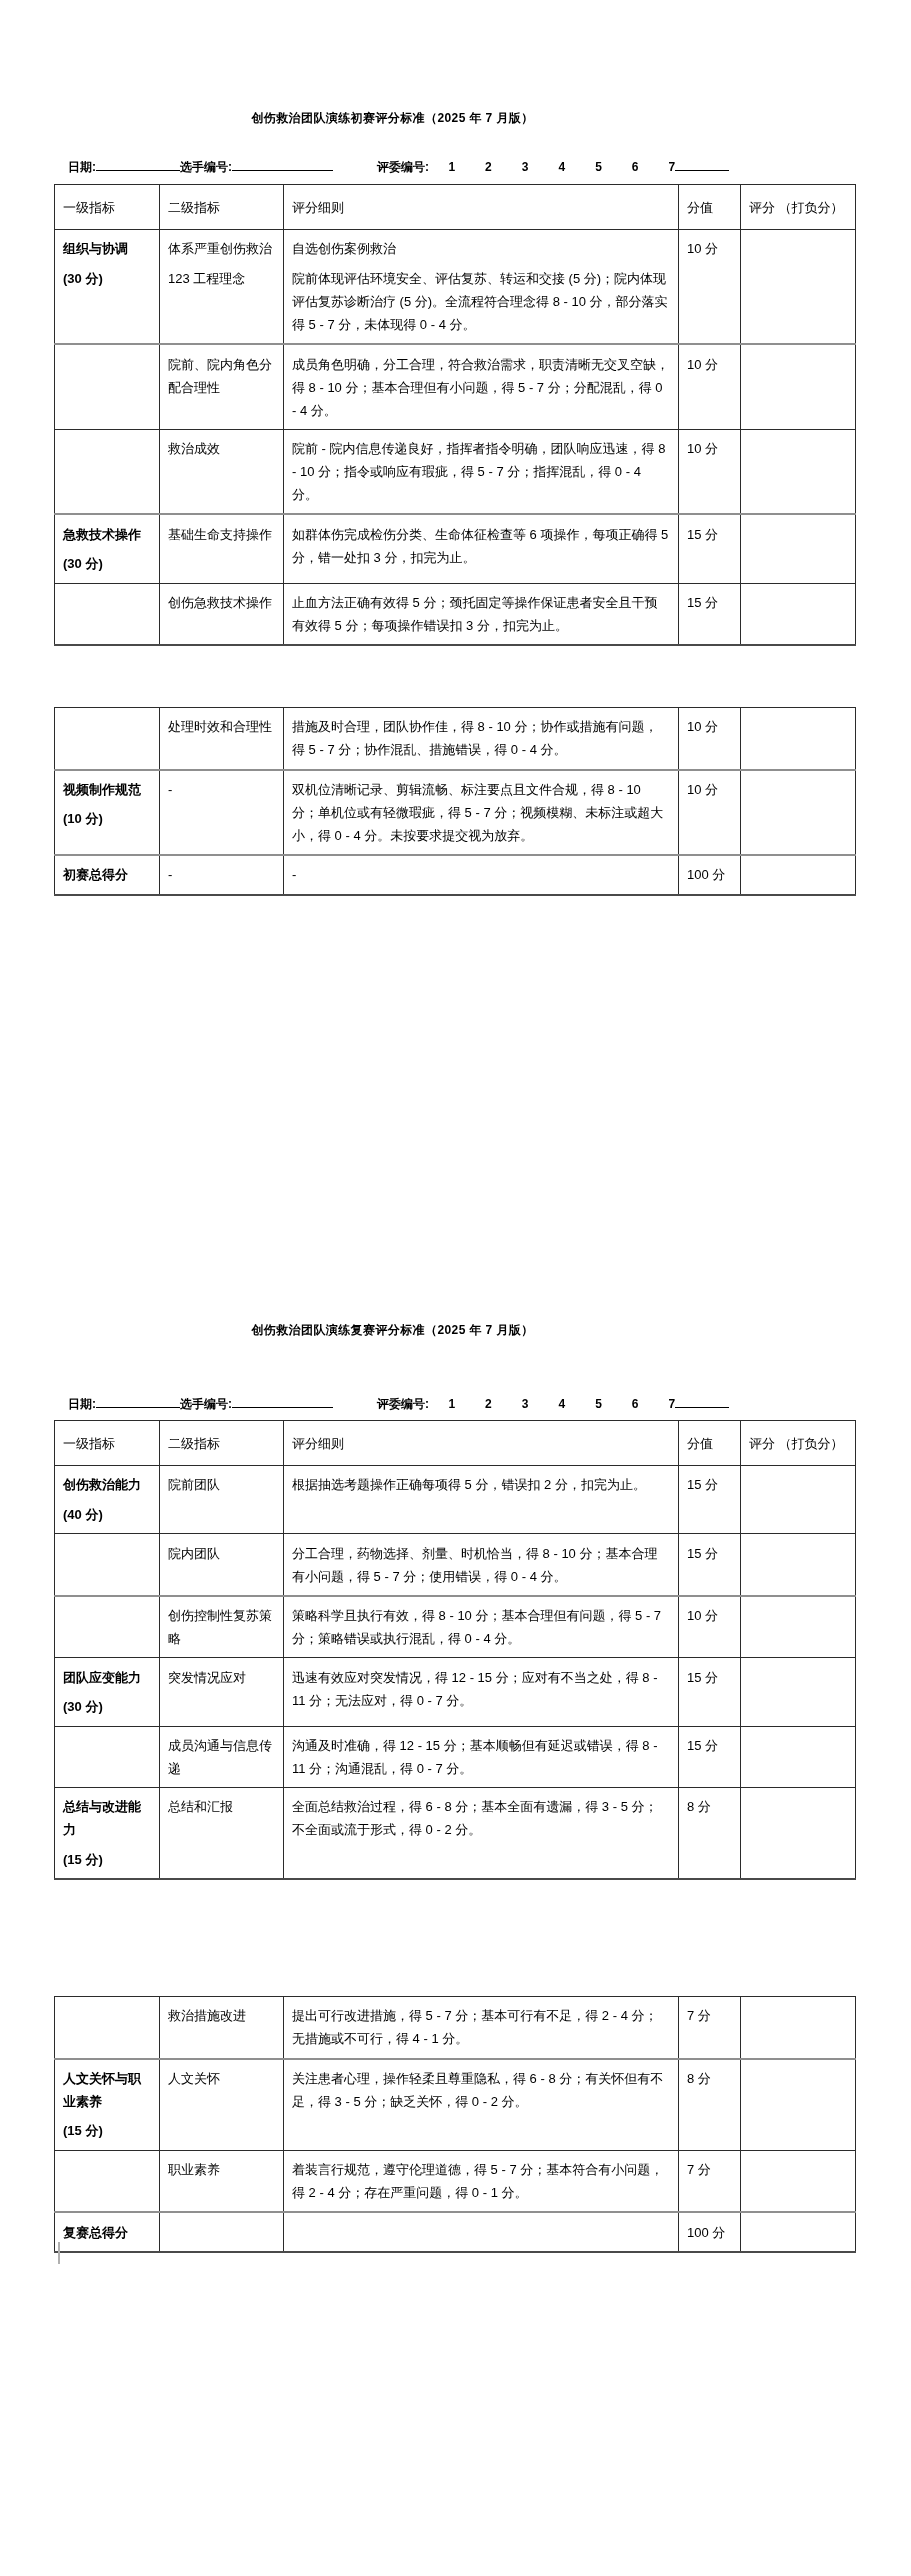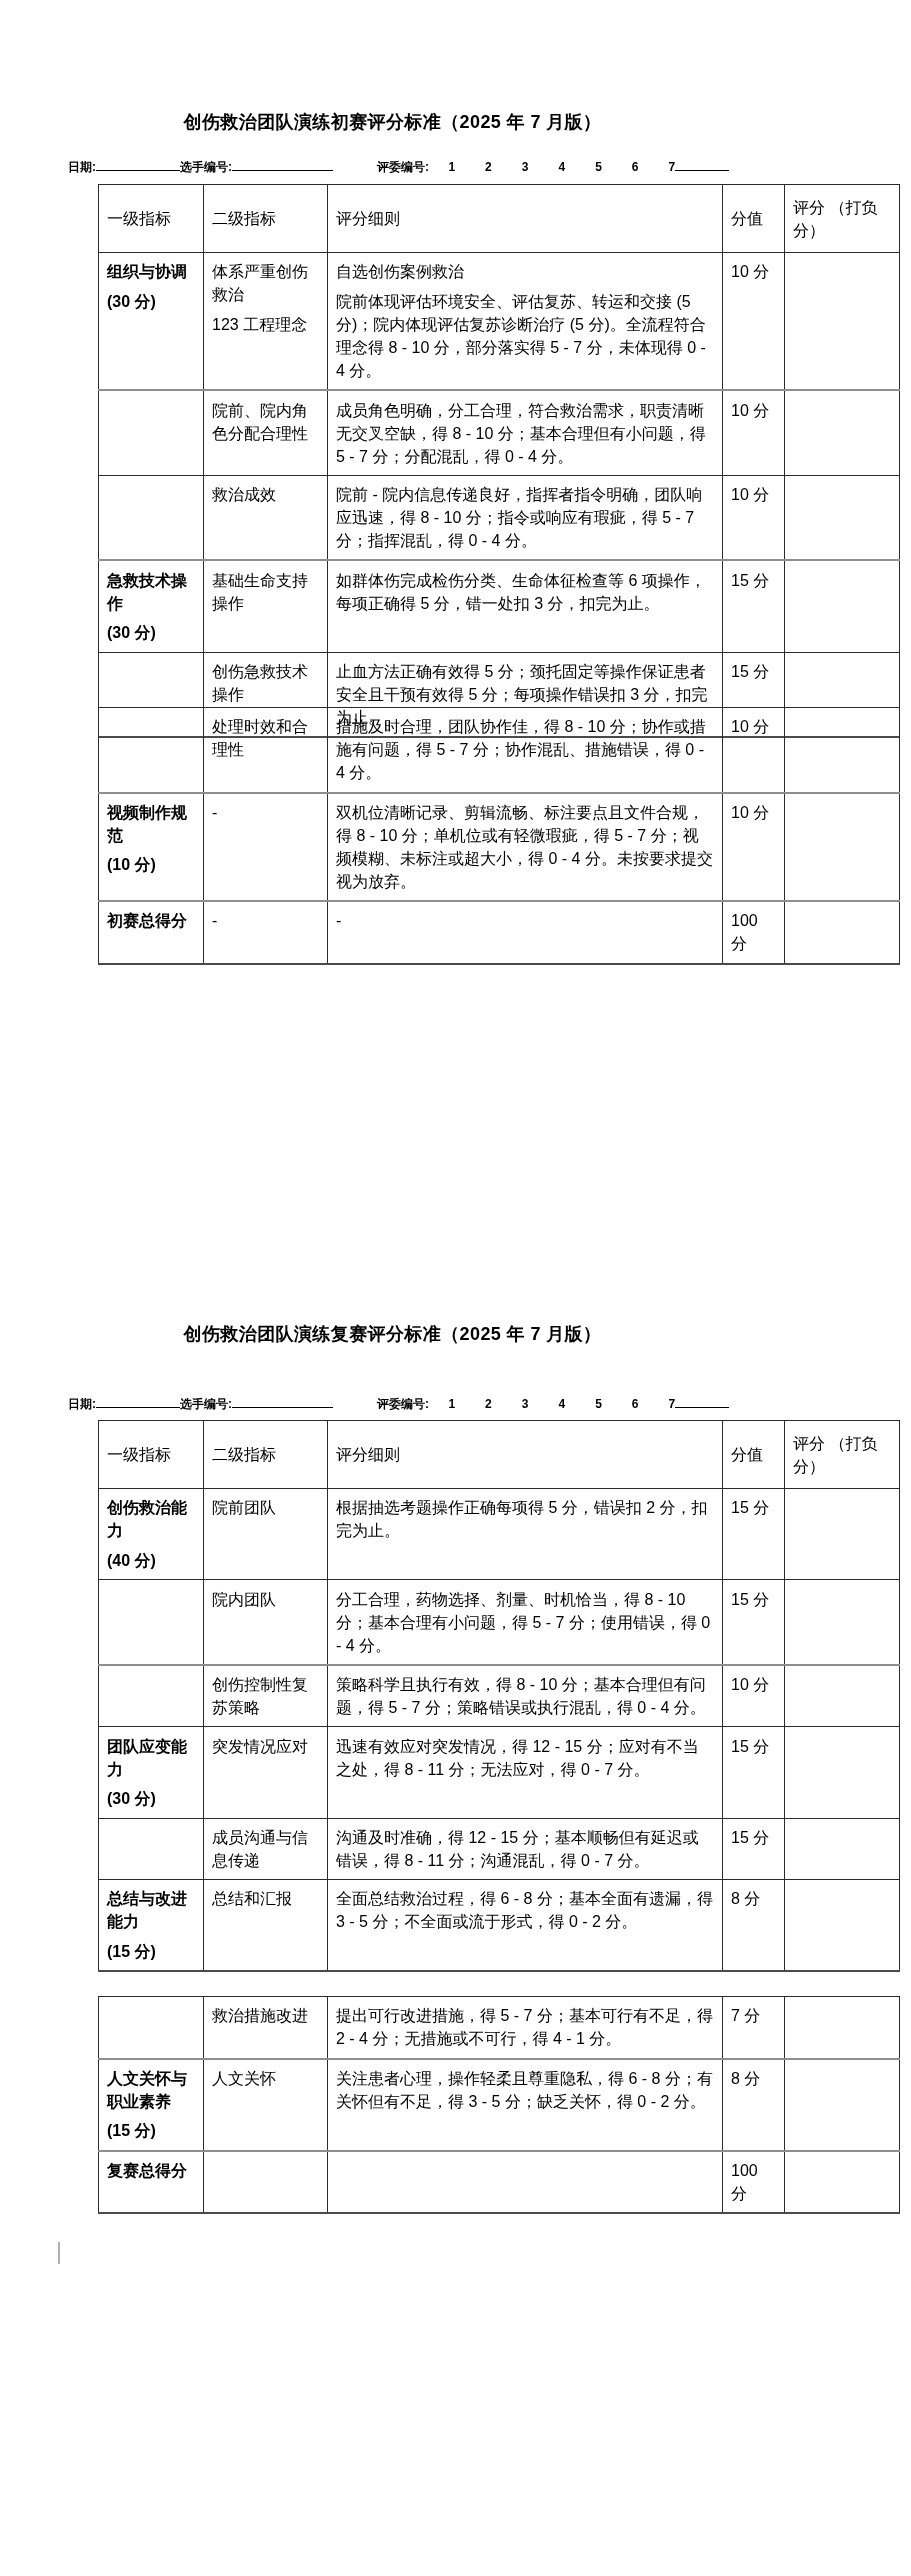--- a/index.html
+++ b/index.html
@@ -5,40 +5,40 @@
   html,body{margin:0;padding:0;}
   body{
     width:912px;height:2576px;position:relative;background:#ffffff;
     font-family:"Liberation Sans","DejaVu Sans",sans-serif;color:#000;
     -webkit-font-smoothing:antialiased;
   }
   .abs{position:absolute;}
   
   .doc-title{
     left:54px;width:677px;text-align:center;
-    font-size:18px;font-weight:bold;letter-spacing:0.4px;white-space:nowrap;
+    font-size:12px;font-weight:bold;letter-spacing:0.4px;white-space:nowrap;
   }
   #title1{top:110px;}
   #title2{top:1322px;}
   
   .meta-line{left:68px;width:812px;font-size:12px;font-weight:bold;white-space:nowrap;}
   #meta1{top:158px;}
   #meta2{top:1395px;}
   .blank{display:inline-block;border-bottom:1.6px solid #000;height:12px;vertical-align:baseline;}
   .blank-date{width:84px;}
   .blank-player{width:101px;margin-right:4.9px;}
   .blank-judge{width:54px;}
   .judge-label{margin-left:39px;}
   .judge-num{display:inline-block;margin-left:30px;}
   .judge-num:first-child{margin-left:19.5px;}
   
   .score-table{
     position:absolute;left:54px;width:800px;
     border-collapse:collapse;table-layout:fixed;
-    font-size:16px;line-height:23px;margin-left:44px;
+    font-size:13px;line-height:23px;
   }
   #seg0{top:184px;}
   #seg1{top:707px;}
   #seg2{top:1420px;}
   #seg3{top:1996px;}
   .score-table col:nth-child(1){width:105px;}
   .score-table col:nth-child(2){width:124px;}
   .score-table col:nth-child(3){width:395px;}
   .score-table col:nth-child(4){width:62px;}
   .score-table col:nth-child(5){width:115px;}
@@ -362,20 +362,33 @@
           <div class="para">人文关怀</div>
         </td>
         <td class="detail">
           <div class="para">关注患者心理，操作轻柔且尊重隐私，得 6 - 8 分；有关怀但有不足，得 3 - 5 分；缺乏关怀，得 0 - 2 分。</div>
         </td>
         <td class="score">
           <div class="para">8 分</div>
         </td>
         <td class="rating"></td>
       </tr>
+      <tr>
+        <td class="c1"></td>
+        <td class="c2">
+          <div class="para">职业素养</div>
+        </td>
+        <td class="detail">
+          <div class="para">着装言行规范，遵守伦理道德，得 5 - 7 分；基本符合有小问题，得 2 - 4 分；存在严重问题，得 0 - 1 分。</div>
+        </td>
+        <td class="score">
+          <div class="para">7 分</div>
+        </td>
+        <td class="rating"></td>
+      </tr>
       <tr class="sep">
         <td class="c1">
           <div class="para">复赛总得分</div>
         </td>
         <td class="c2"></td>
         <td class="detail"></td>
         <td class="score">
           <div class="para">100 分</div>
         </td>
         <td class="rating"></td>

